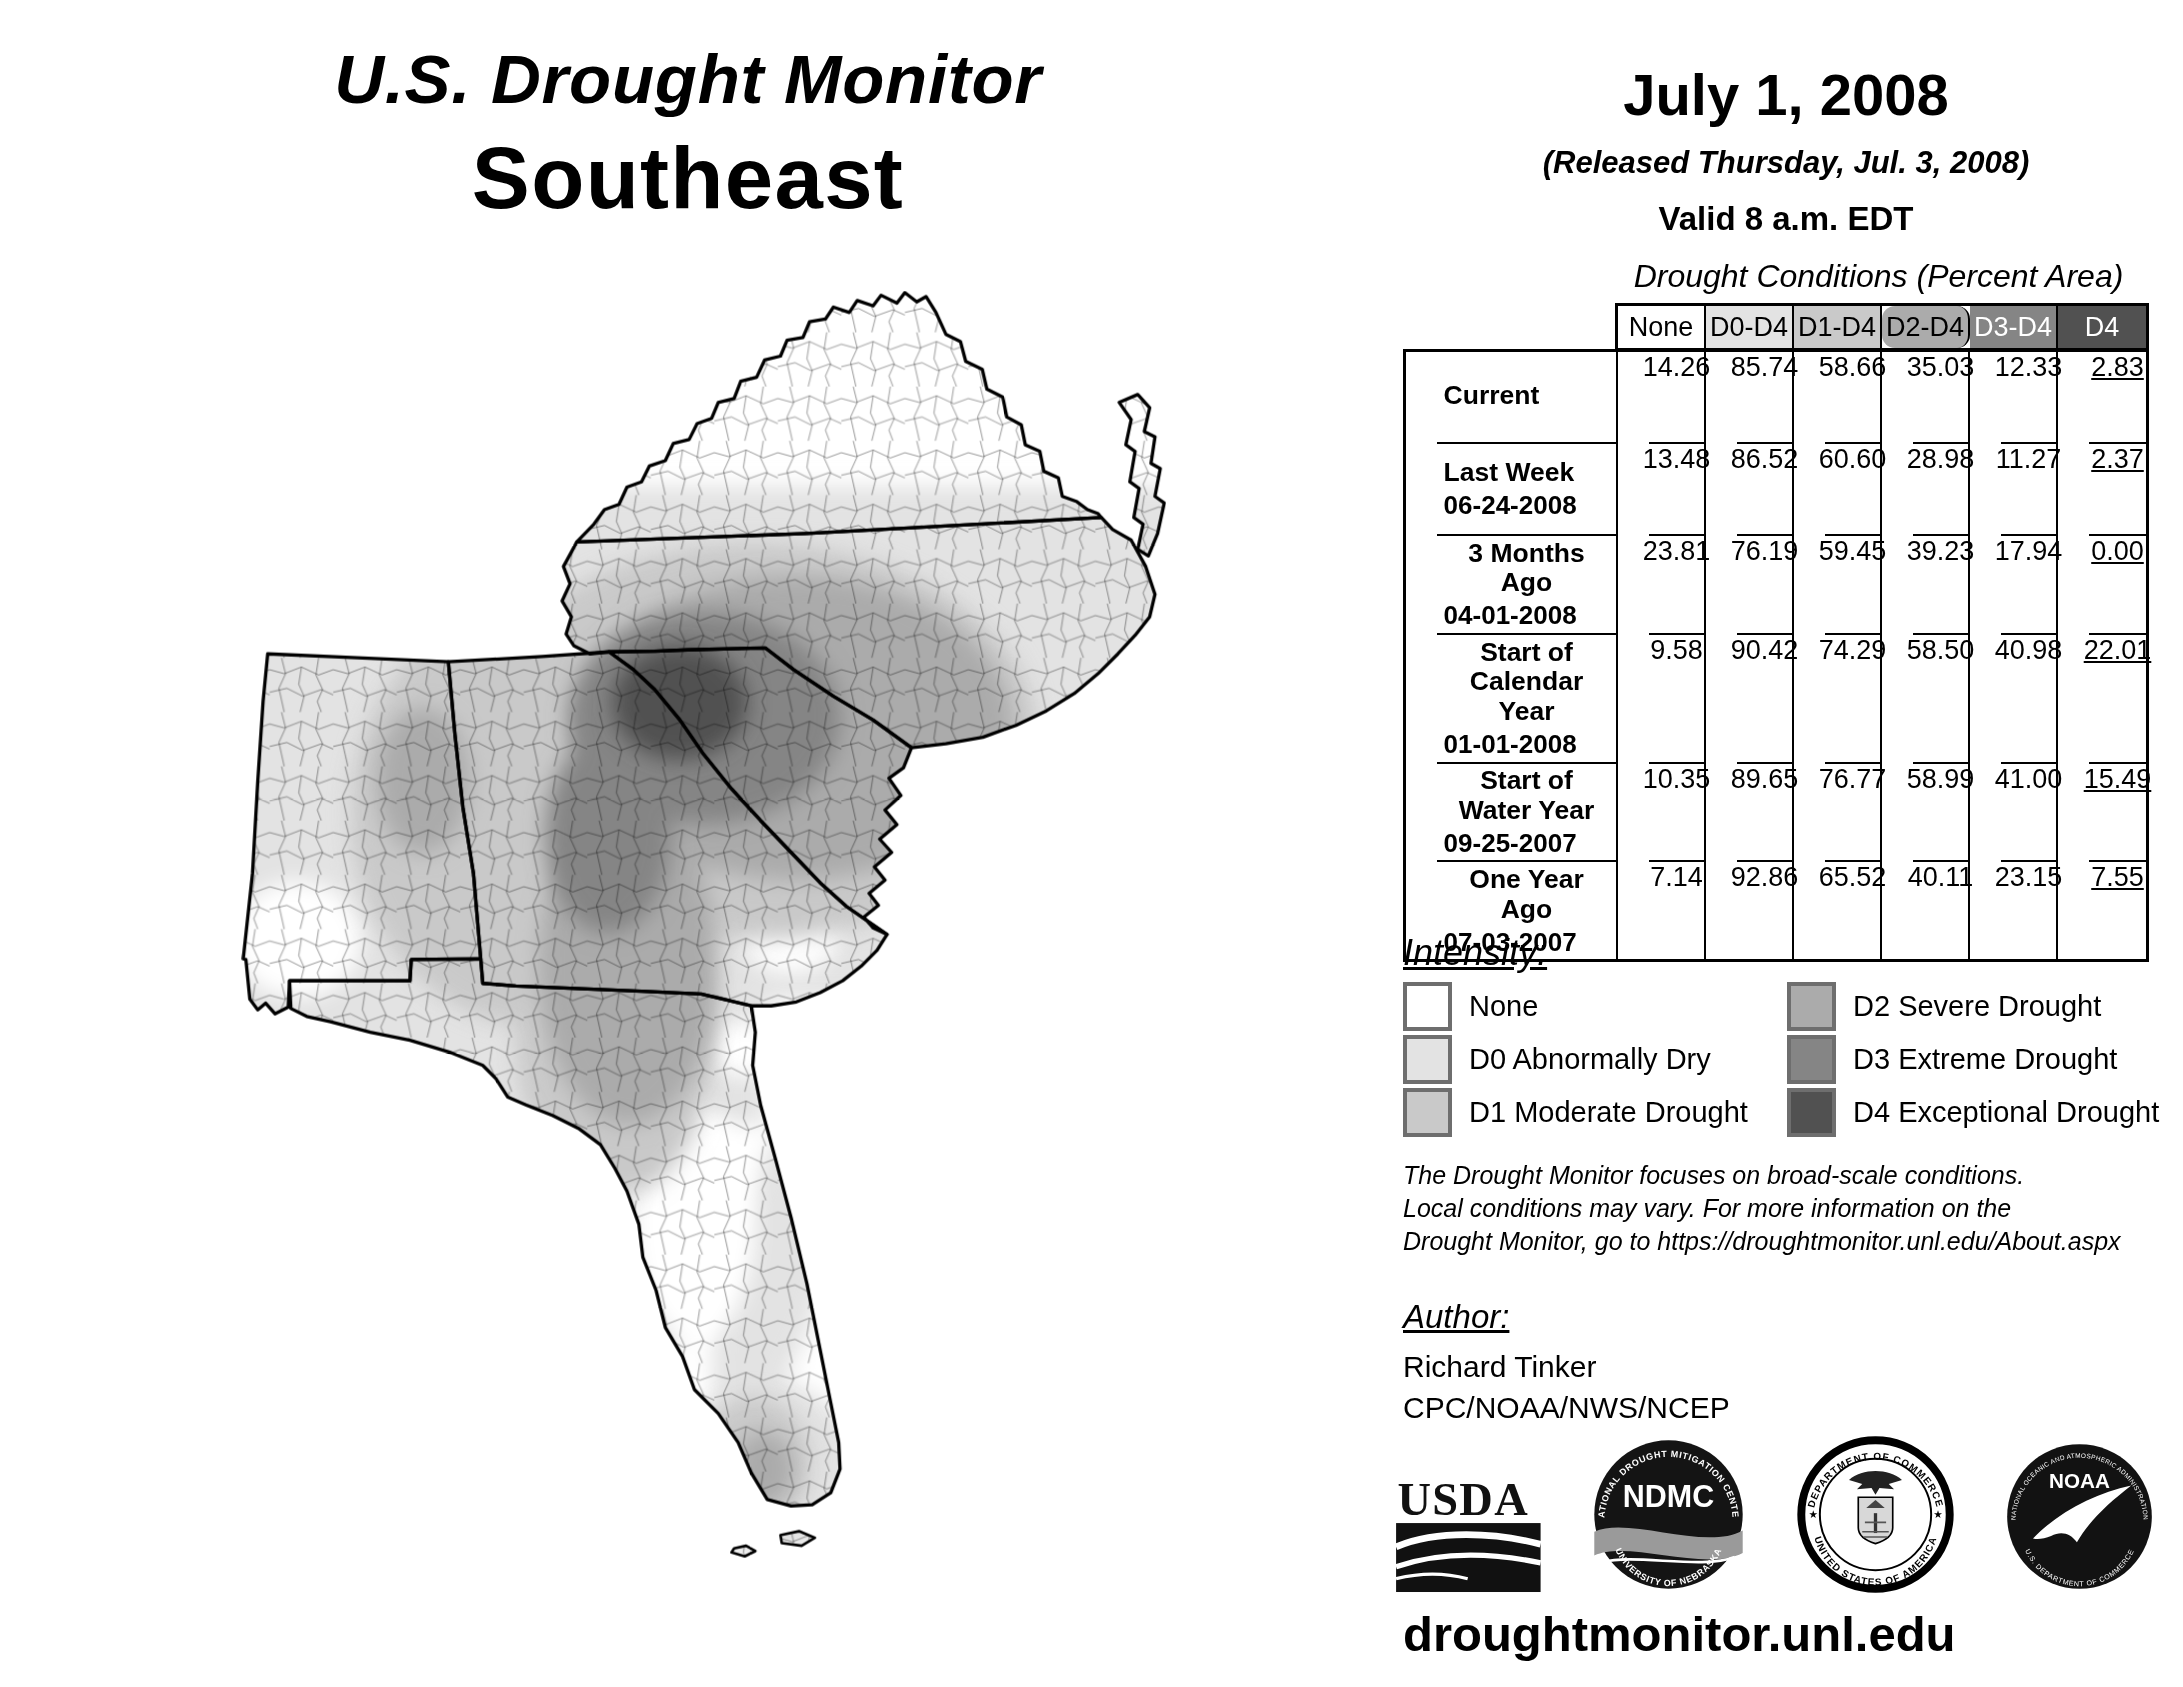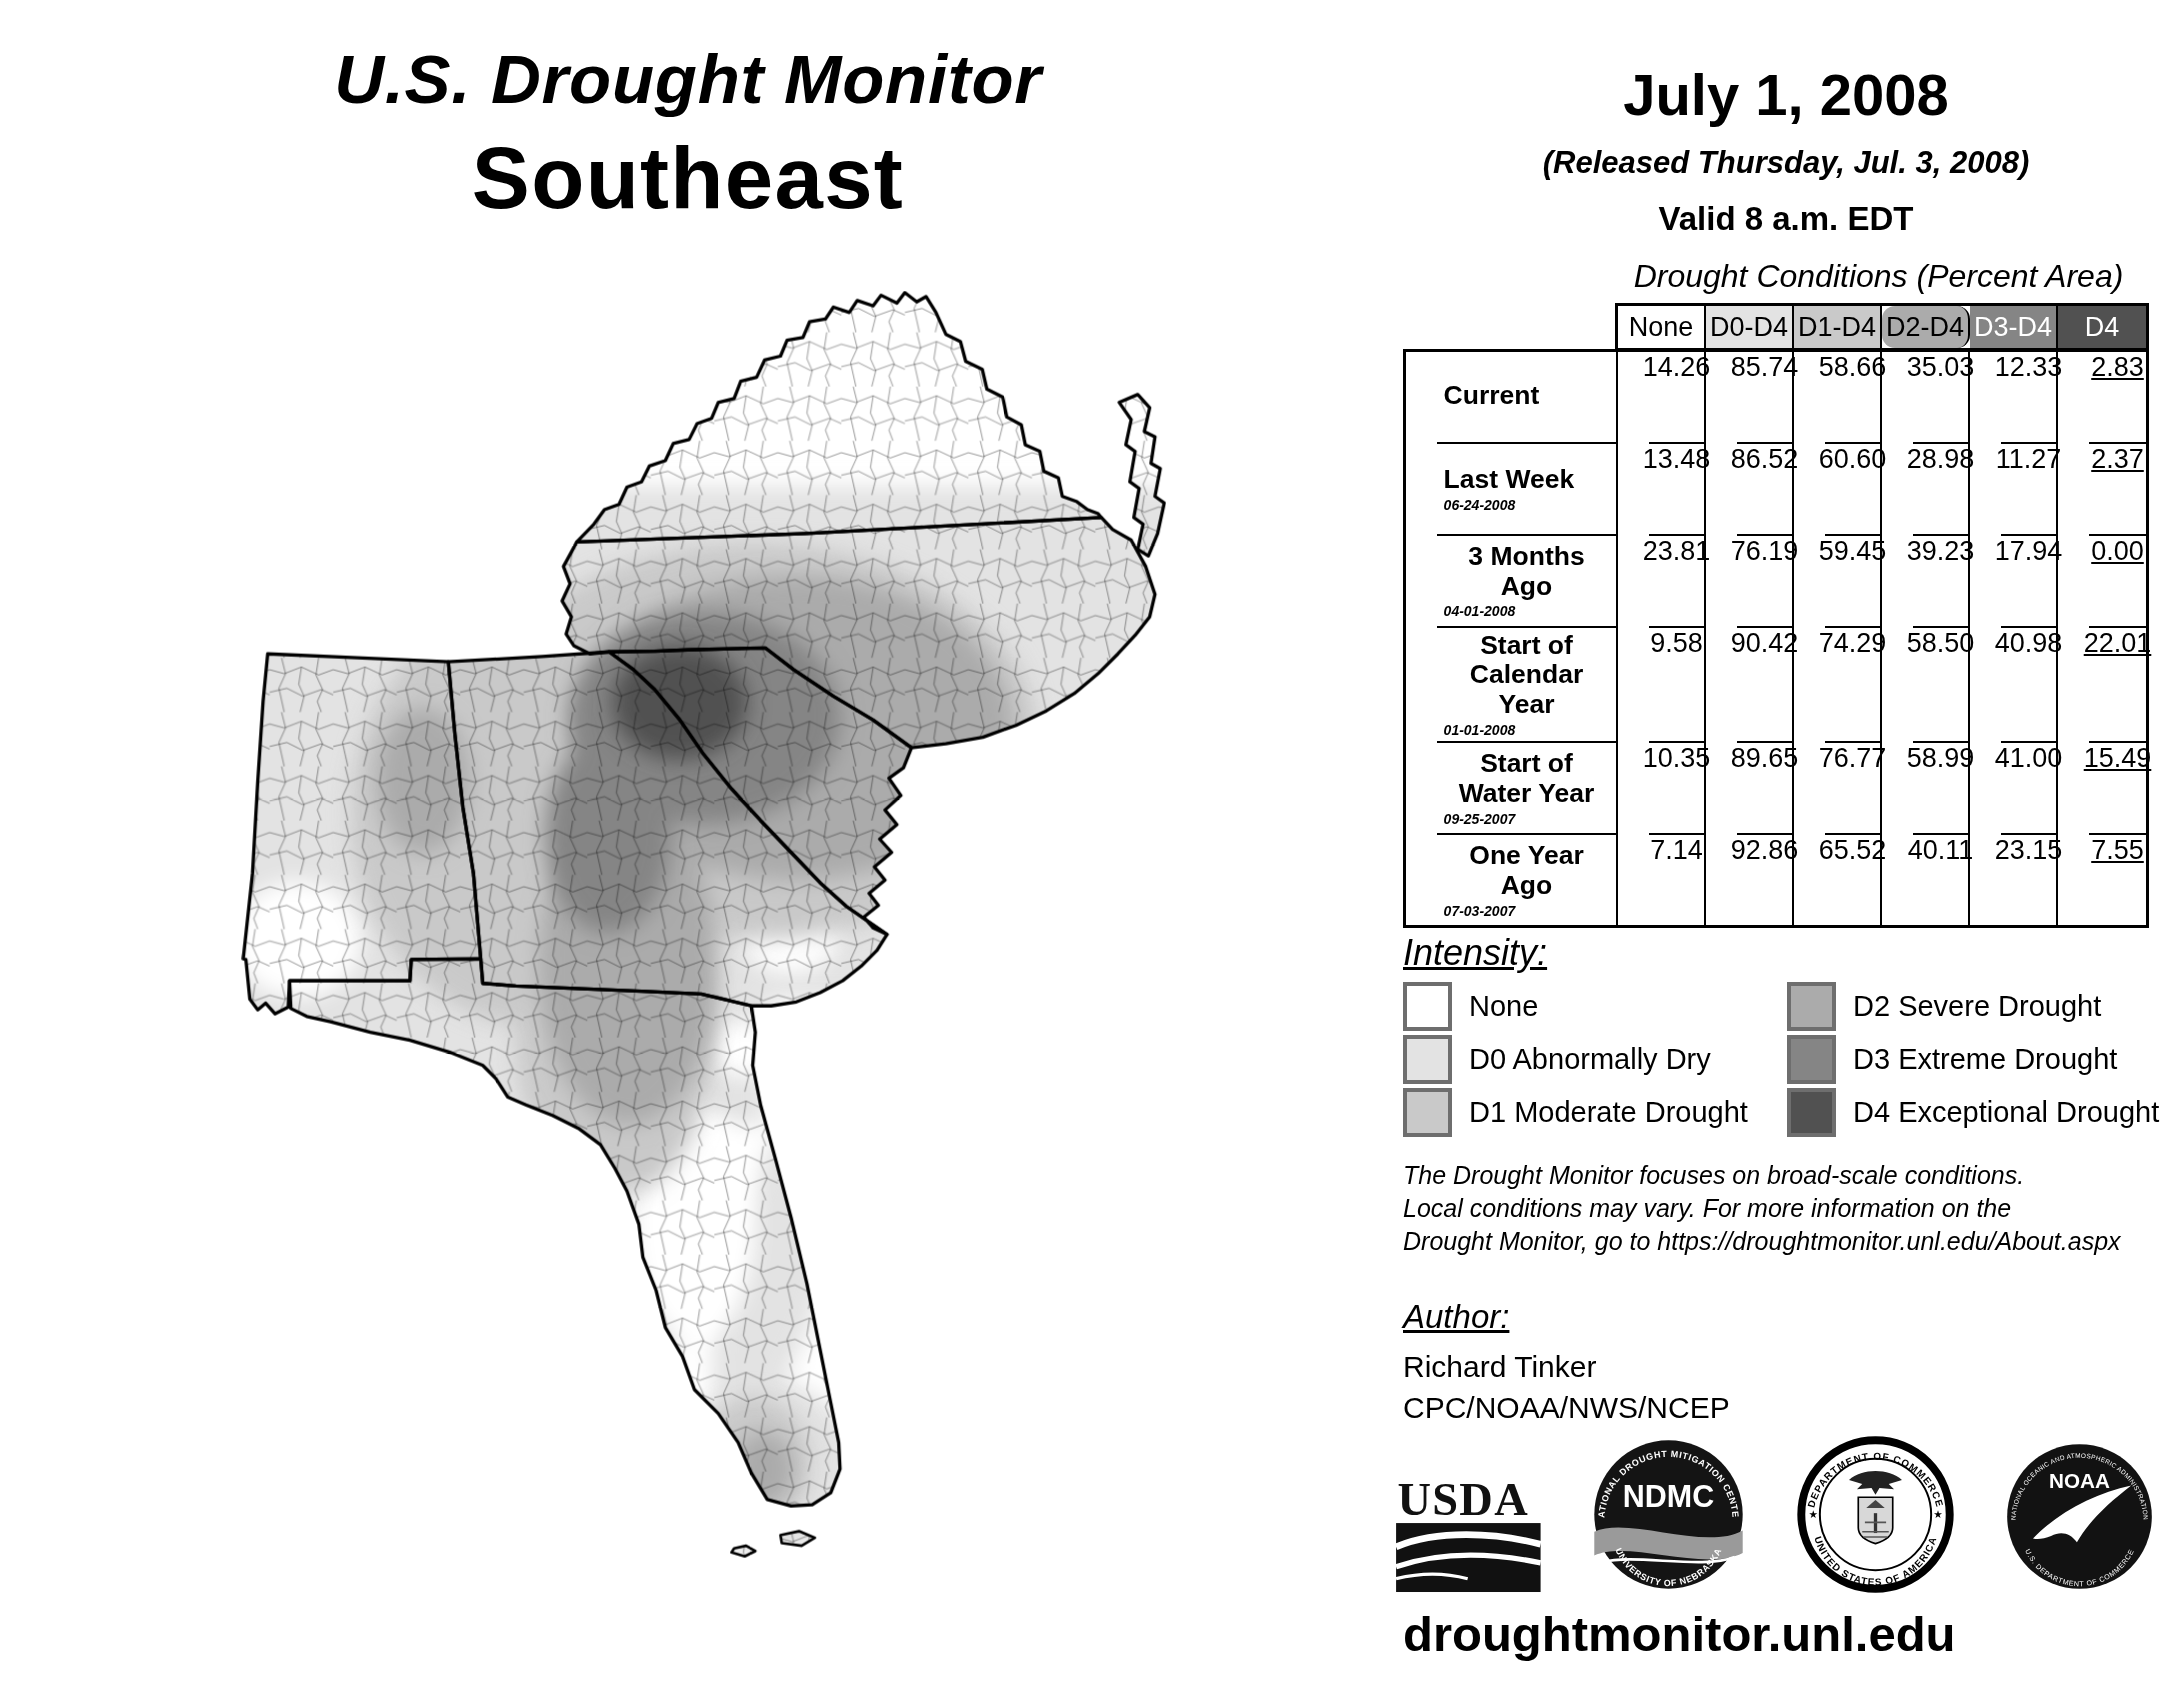--- a/index.html
+++ b/index.html
@@ -31,21 +31,21 @@
   .hcell.last{border-right:none;}
   .hcell.light-text{color:#ffffff;}
   .dm-body{position:absolute;left:0;top:46px;display:grid;grid-template-columns:212px repeat(6,88px);
            border:3.3px solid #000;background:#fff;}
   .cell{border-right:2px solid #000;border-top:2.6px solid #000;display:flex;align-items:flex-start;
         justify-content:center;font-size:27px;min-height:90px;margin-left:31px;}
   .cell.lastcol{border-right:none;text-decoration:underline;}
   .cell.nt{border-top:none;}
   .labelcell{flex-direction:column;font-weight:bold;font-size:26.5px;line-height:1.12;text-align:center;
              padding:2.6px 6.6px;box-sizing:border-box;border-right:2.6px solid #000;}
-  .labelcell .rowdate{font-size:14px;font-style:italic;margin-top:3.3px;}
+  .labelcell .rowdate{font-size:26px;margin-top:3.3px;}
 
   
   .intensity-title{position:absolute;left:1403px;top:932px;font-size:36px;font-style:italic;
                    text-decoration:underline;}
   .legend{position:absolute;left:1403px;top:980px;width:761px;display:grid;
           grid-template-columns:384px 377px;grid-auto-rows:53px;}
   .legend-item{display:flex;align-items:center;gap:17px;}
   .swatch{width:41px;height:41px;border:4px solid #6e6e6e;box-sizing:content-box;flex:0 0 auto;}
   .legend-label{font-size:29px;}
 

